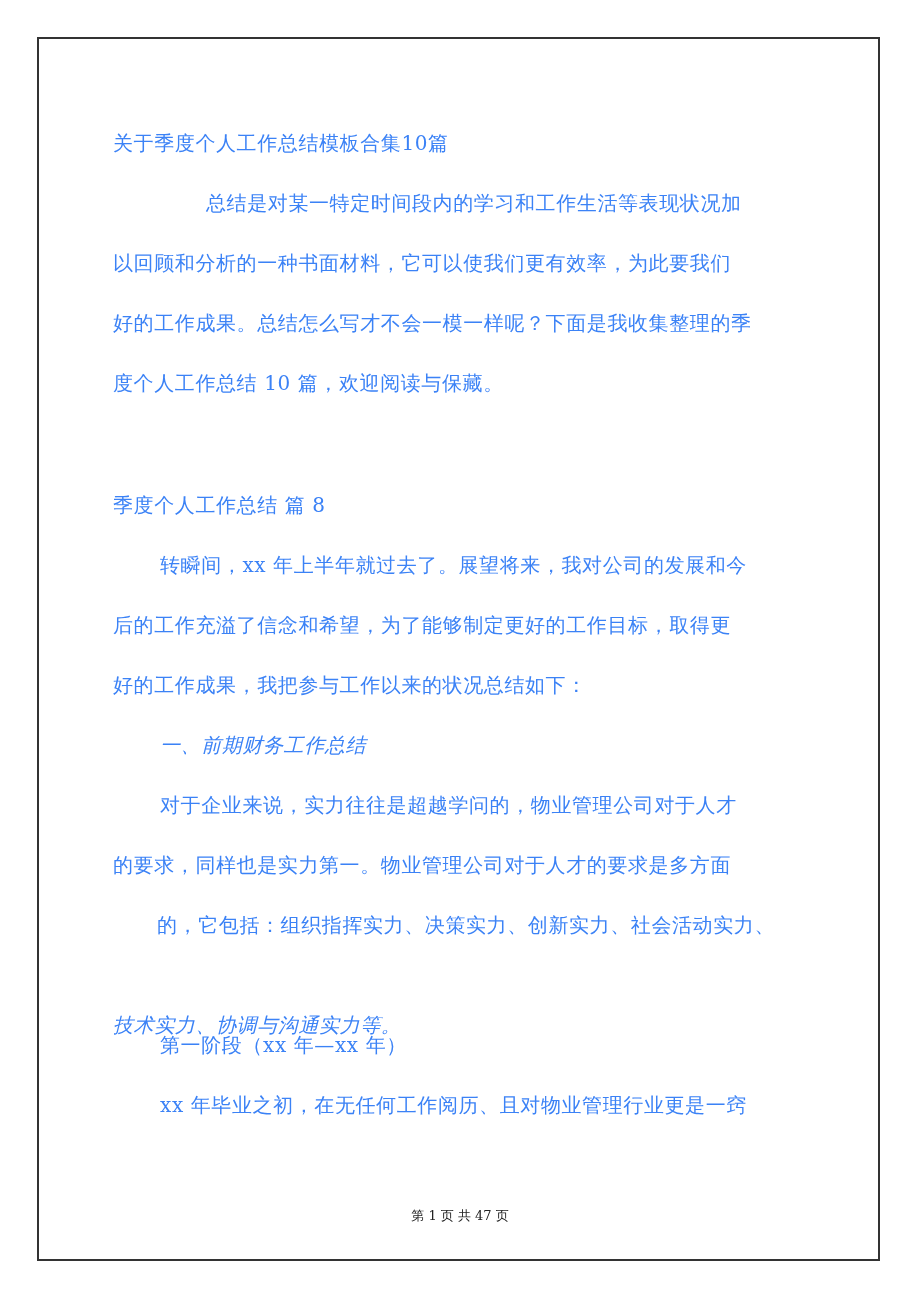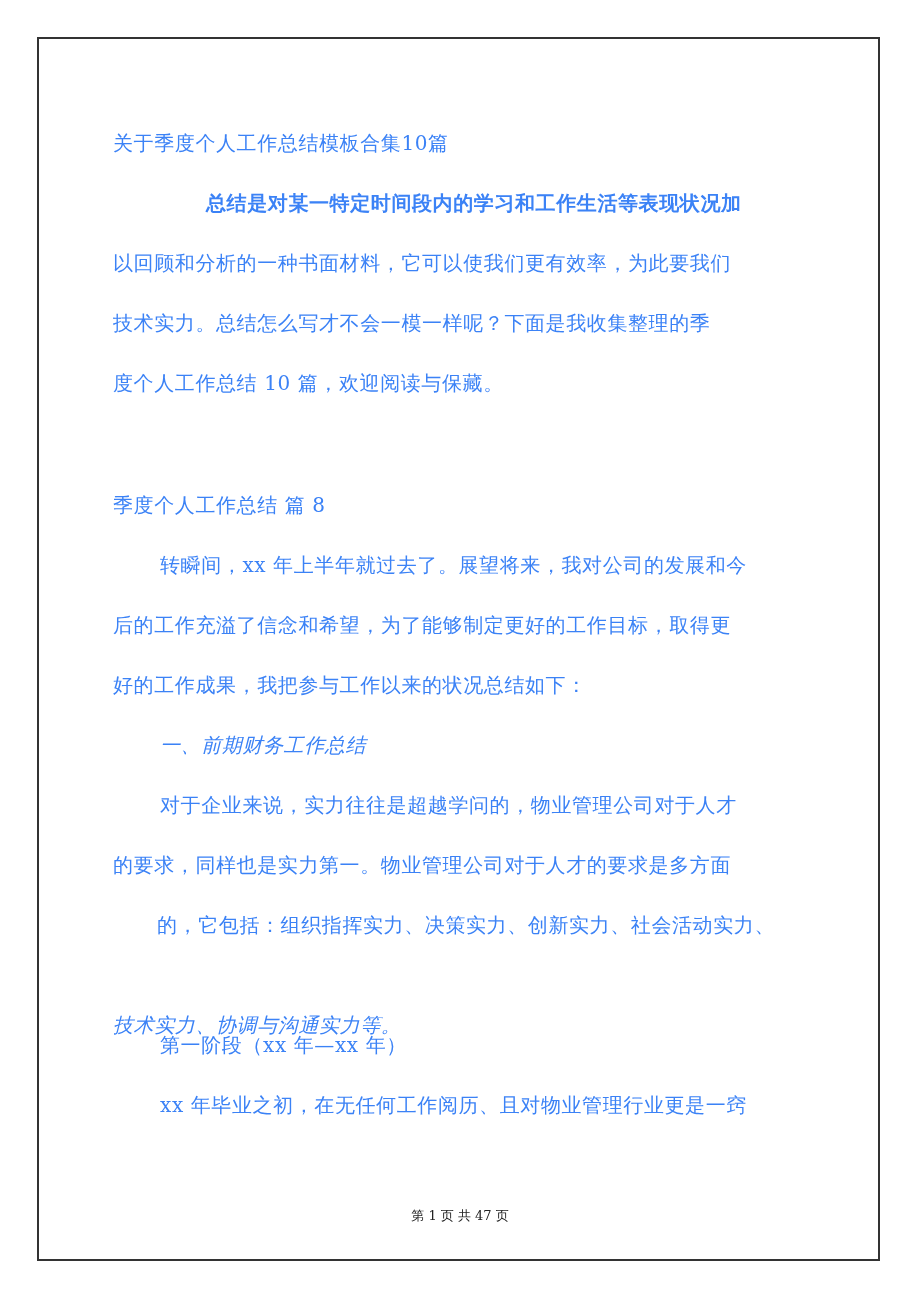--- a/index.html
+++ b/index.html
@@ -23,23 +23,23 @@
     font-size: 13px; color: #222222;
   }
 </style>
 </head>
 <body>
 
 <div class="page-border"></div>
 
 <div class="line" style="top:130px;">关于季度个人工作总结模板合集10篇</div>
 
-<div class="line indent2" style="top:190px;font-weight:bold;">总结是对某一特定时间段内的学习和工作生活等表现状况加</div>
+<div class="line indent2" style="top:190px;">总结是对某一特定时间段内的学习和工作生活等表现状况加</div>
 <div class="line" style="top:250px;">以回顾和分析的一种书面材料，它可以使我们更有效率，为此要我们</div>
-<div class="line" style="top:310px;">技术实力。总结怎么写才不会一模一样呢？下面是我收集整理的季</div>
+<div class="line" style="top:310px;">好的工作成果。总结怎么写才不会一模一样呢？下面是我收集整理的季</div>
 <div class="line" style="top:370px;">度个人工作总结 10 篇，欢迎阅读与保藏。</div>
 
 <div class="line" style="top:492px;">季度个人工作总结  篇 8</div>
 
 <div class="line indent" style="top:552px;">转瞬间，xx 年上半年就过去了。展望将来，我对公司的发展和今</div>
 <div class="line" style="top:612px;">后的工作充溢了信念和希望，为了能够制定更好的工作目标，取得更</div>
 <div class="line" style="top:672px;">好的工作成果，我把参与工作以来的状况总结如下：</div>
 
 <div class="line indent" style="top:732px;font-style:italic;">一、前期财务工作总结</div>
 

